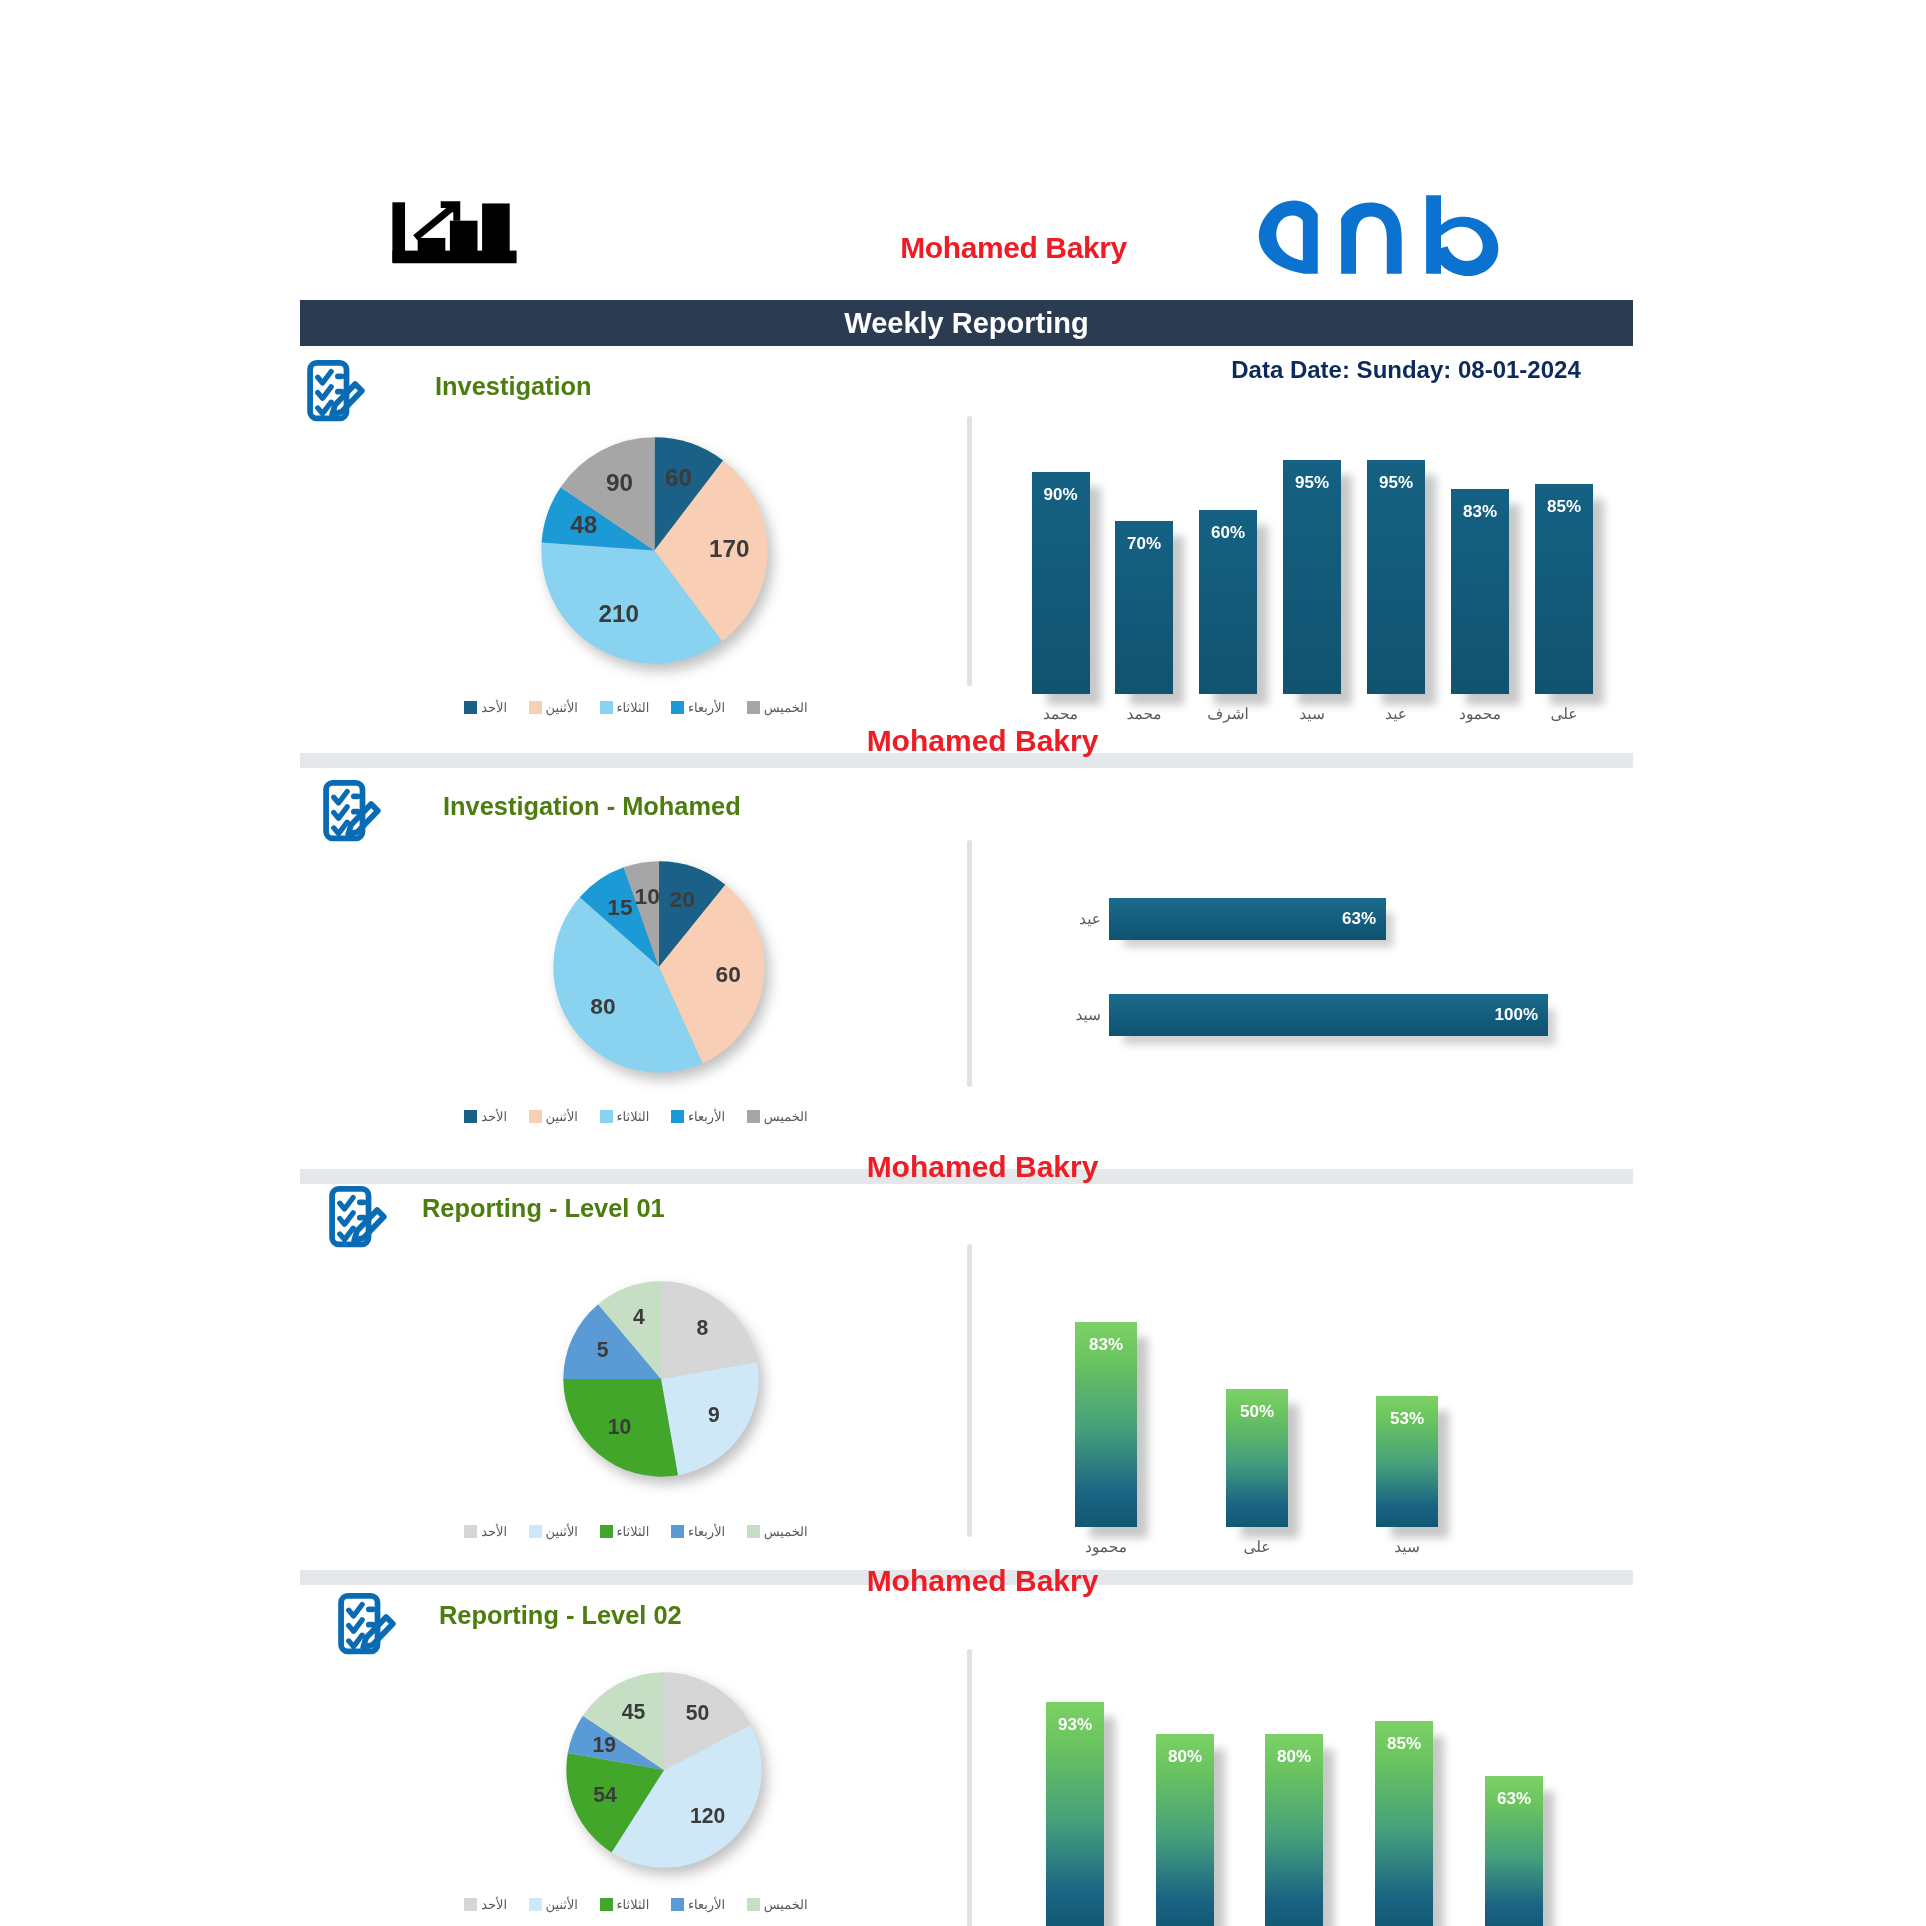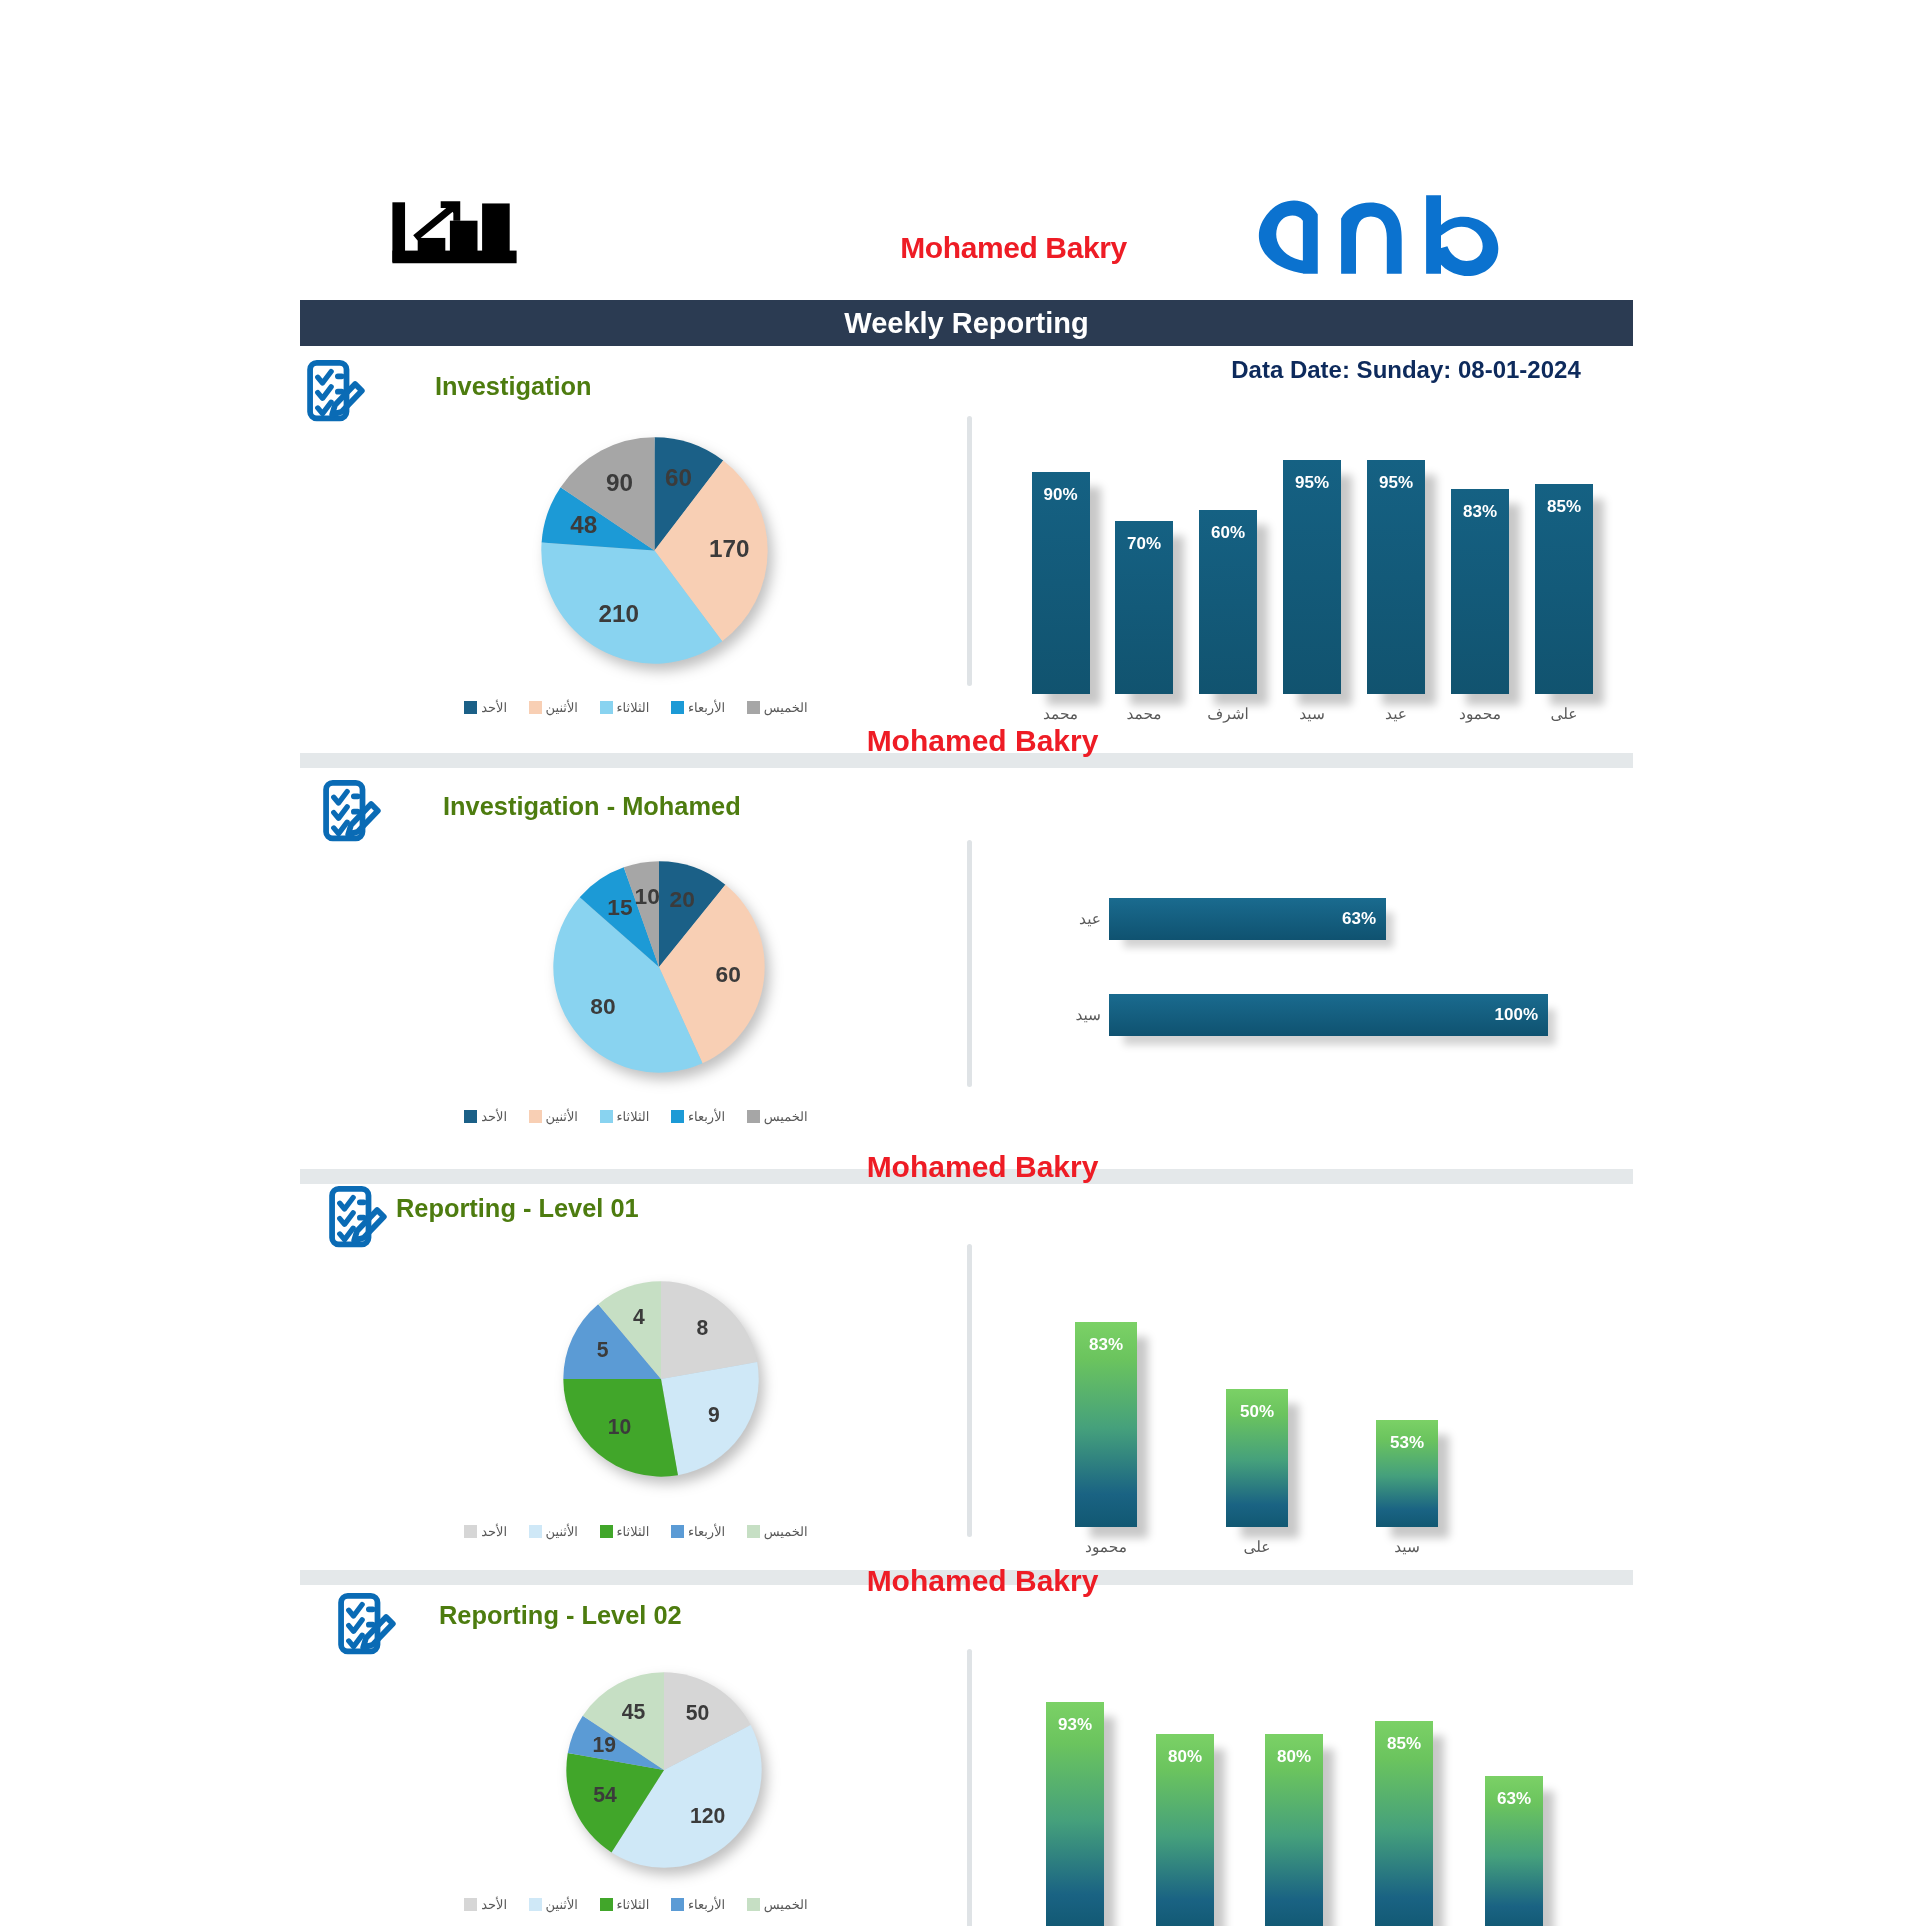--- a/index.html
+++ b/index.html
@@ -281,21 +281,21 @@
       <div class="sep-bar" style="top:1169px"></div>
       <div class="sec-icon" style="left:326px; top:1186px"><svg viewBox="0 0 64 72" width="62" height="69">
     <rect x="6" y="3" width="38" height="58" rx="7" ry="7" fill="none" stroke="#0a6bb5" stroke-width="6"></rect>
     <path d="M14 18 l5 6 l9 -12" fill="none" stroke="#0a6bb5" stroke-width="5.5" stroke-linecap="round" stroke-linejoin="round"></path>
     <rect x="32" y="14" width="10" height="6" rx="3" fill="#0a6bb5"></rect>
     <path d="M14 34 l5 6 l9 -12" fill="none" stroke="#0a6bb5" stroke-width="5.5" stroke-linecap="round" stroke-linejoin="round"></path>
     <rect x="32" y="30" width="10" height="6" rx="3" fill="#0a6bb5"></rect>
     <path d="M14 50 l5 6 l9 -12" fill="none" stroke="#0a6bb5" stroke-width="5.5" stroke-linecap="round" stroke-linejoin="round"></path>
     <path d="M53 25 l7 7 l-21 22 l-10 3 l3 -10 Z" fill="none" stroke="#0a6bb5" stroke-width="6" stroke-linejoin="round"></path>
   </svg></div>
-      <div class="sec-title" style="left:396px; top:1194px">Reporting - Level 01</div>
+      <div class="sec-title" style="left:422px; top:1194px">Reporting - Level 01</div>
       <div class="pie-wrap" style="left:561px; top:1279px">
         <svg class="pie-svg" width="200" height="200" viewBox="0 0 520 520">
           <path d="M260 260 L260 6 A254 254 0 0 1 510.14116926510087 215.89336287259968 Z" fill="#d6d6d6"></path>
           <path d="M260 260 L510.14116926510087 215.89336287259968 A254 254 0 0 1 304.10663712740035 510.14116926510087 Z" fill="#cfe8f7"></path>
           <path d="M260 260 L304.10663712740035 510.14116926510087 A254 254 0 0 1 6 260.00000000000006 Z" fill="#41a62a"></path>
           <path d="M260 260 L6 260.00000000000006 A254 254 0 0 1 96.73194713961897 65.4247114477796 Z" fill="#5b9bd5"></path>
           <path d="M260 260 L96.73194713961897 65.4247114477796 A254 254 0 0 1 259.99999999999994 6 Z" fill="#c6dfc4"></path>
           <text class="pie-label" x="367.75691488785145" y="131.5803095555345" font-size="55">8</text>
           <text class="pie-label" x="397.3226487046066" y="356.15435378988934" font-size="55">9</text>
           <text class="pie-label" x="152.24308511214855" y="388.41969044446546" font-size="55">10</text>
@@ -333,21 +333,21 @@
                  </div>
                  <div class="vbar-cat">محمود</div>
                </div>
         <div class="vbar-col" style="left:186px; width:62px; height:293px">
                  <div class="vbar vbar-green" style="height:138px">
                    <div class="vbar-value" style="top:13px">50%</div>
                  </div>
                  <div class="vbar-cat">على</div>
                </div>
         <div class="vbar-col" style="left:336px; width:62px; height:293px">
-                 <div class="vbar vbar-green" style="height:107px">
+                 <div class="vbar vbar-green" style="height:131px">
                    <div class="vbar-value" style="top:13px">53%</div>
                  </div>
                  <div class="vbar-cat">سيد</div>
                </div>
       </div>
       <div class="sep-bar" style="top:1570px"></div>
       <div class="sec-icon" style="left:335px; top:1593px"><svg viewBox="0 0 64 72" width="62" height="69">
     <rect x="6" y="3" width="38" height="58" rx="7" ry="7" fill="none" stroke="#0a6bb5" stroke-width="6"></rect>
     <path d="M14 18 l5 6 l9 -12" fill="none" stroke="#0a6bb5" stroke-width="5.5" stroke-linecap="round" stroke-linejoin="round"></path>
     <rect x="32" y="14" width="10" height="6" rx="3" fill="#0a6bb5"></rect>

